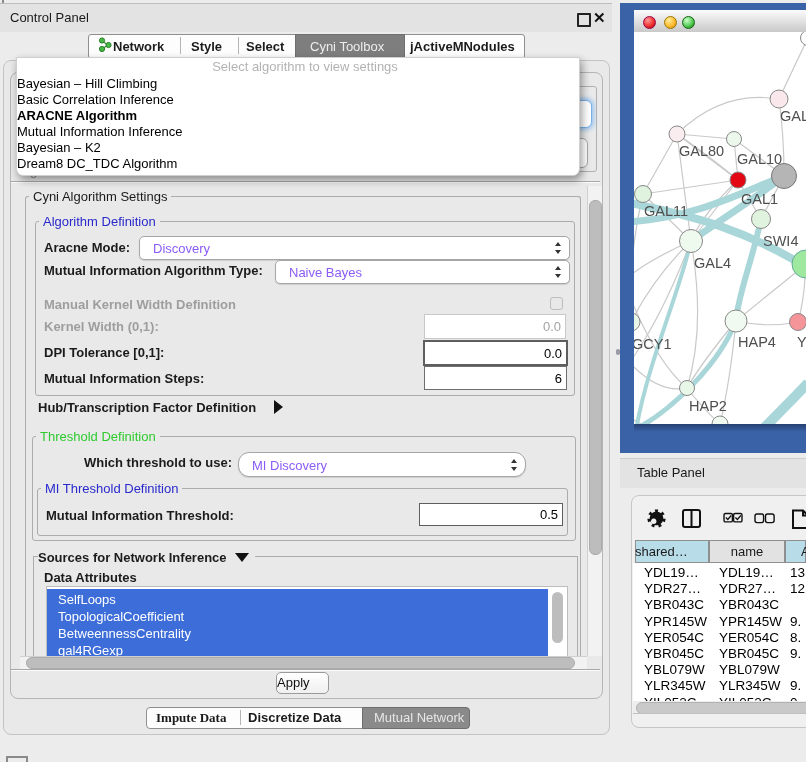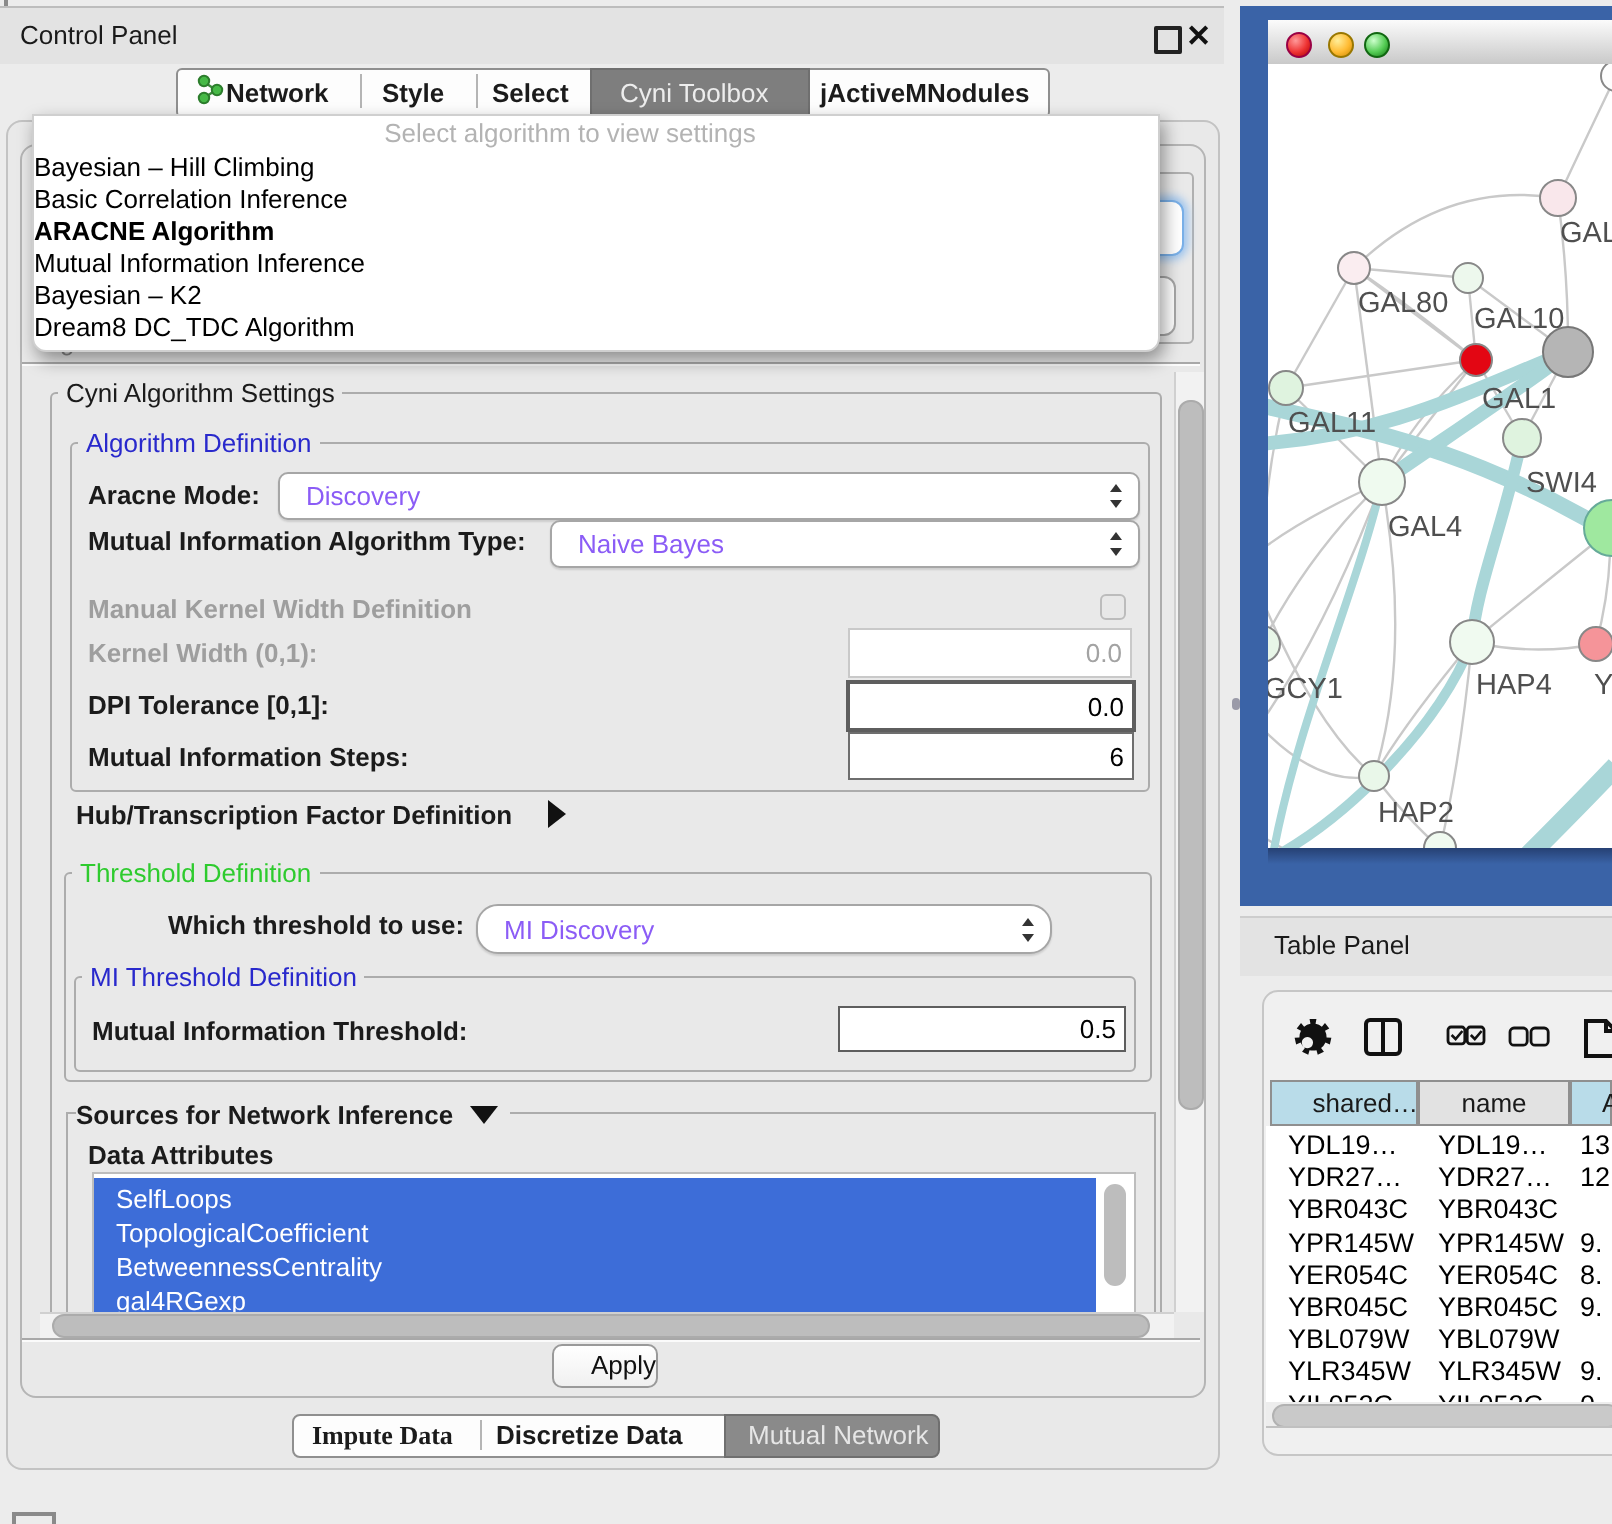--- a/index.html
+++ b/index.html
@@ -114,27 +114,27 @@
 <div class="abs" style="left:58px;top:591px;font:13px 'Liberation Sans',sans-serif;color:#fff;line-height:17px;">SelfLoops<br>TopologicalCoefficient<br>BetweennessCentrality<br>gal4RGexp</div>
 <div class="abs" style="left:552px;top:592px;width:11px;height:51px;background:#bdbdbd;border-radius:6px;"></div>
 
 <div class="abs" style="left:587px;top:186px;width:14px;height:470px;background:#f2f2f2;border-left:1px solid #d0d0d0;"></div>
 <div class="abs" style="left:589px;top:200px;width:11px;height:353px;background:#bdbdbd;border-radius:6px;border:1px solid #ababab;"></div>
 <div class="abs" style="left:20px;top:656px;width:567px;height:13px;background:#f2f2f2;border-top:1px solid #d0d0d0;"></div>
 <div class="abs" style="left:26px;top:657px;width:547px;height:10px;background:#bdbdbd;border-radius:6px;border:1px solid #ababab;"></div>
 
 <div class="abs" style="left:30px;top:163px;font:13px 'Liberation Sans',sans-serif;color:#8a8a8a;">gal80 sub default mode</div>
 <div class="abs" style="left:16px;top:57px;width:562px;height:117px;background:#fff;border:1px solid #cfcfcf;border-radius:0 0 7px 7px;box-shadow:2px 4px 9px rgba(0,0,0,0.4);"></div>
-<div class="abs" style="left:4px;top:59px;width:562px;text-align:center;font:13px 'Liberation Sans',sans-serif;color:#b3b3b3;">Select algorithm to view settings</div>
+<div class="abs" style="left:24px;top:59px;width:562px;text-align:center;font:13px 'Liberation Sans',sans-serif;color:#b3b3b3;">Select algorithm to view settings</div>
 <div class="abs" style="left:17px;top:76px;font:13px 'Liberation Sans',sans-serif;color:#000;line-height:16px;">Bayesian – Hill Climbing<br>Basic Correlation Inference<br><b>ARACNE Algorithm</b><br>Mutual Information Inference<br>Bayesian – K2<br>Dream8 DC_TDC Algorithm</div>
 
 <div class="abs" style="left:11px;top:669px;width:589px;height:1px;background:#a8a8a8;"></div>
 <div class="abs" style="left:11px;top:670px;width:589px;height:1px;background:#fbfbfb;"></div>
 
-<div class="abs" style="left:276px;top:672px;width:51px;height:20px;background:linear-gradient(#ffffff,#f0f0f0);border:1px solid #9a9a9a;border-radius:5px;text-align:right;font:13px 'Liberation Sans',sans-serif;color:#111;line-height:19px;">Apply</div>
+<div class="abs" style="left:276px;top:672px;width:51px;height:20px;background:linear-gradient(#ffffff,#f0f0f0);border:1px solid #9a9a9a;border-radius:5px;text-align:left;font:13px 'Liberation Sans',sans-serif;color:#111;line-height:19px;">Apply</div>
 
 <div class="abs" style="left:146px;top:707px;width:321px;height:20px;background:#fdfdfd;border:1px solid #8f8f8f;border-radius:4px;"></div>
 <div class="abs" style="left:362px;top:707px;width:106px;height:20px;background:#8a8a8a;border:1px solid #6f6f6f;border-radius:0 4px 4px 0;"></div>
 <div class="abs" style="left:240px;top:710px;width:1px;height:15px;background:#b5b5b5;"></div>
 <div class="lbl" style="left:156px;top:710px;font-family:Liberation Serif, serif;">Impute Data</div>
 <div class="lbl" style="left:248px;top:710px;">Discretize Data</div>
 <div class="abs" style="left:374px;top:710px;font:13px 'Liberation Sans',sans-serif;color:#e6e6e6;">Mutual Network</div>
 
 <div class="abs" style="left:6px;top:756px;width:18px;height:10px;background:#ececec;border:2px solid #8a8a8a;"></div>
 
@@ -247,21 +247,21 @@
 <g fill="none" stroke="#111" stroke-width="2">
 <path d="M148,2.5 h10 l5,5 v12.5 h-15 z"></path>
 <path d="M158,2.5 v5 h5"></path>
 </g>
 </svg>
 
 <div class="abs" style="left:635px;top:540px;width:74px;height:23px;background:#b9dce9;border:1px solid #8f8f8f;box-sizing:border-box;"></div>
 <div class="abs" style="left:709px;top:540px;width:76px;height:23px;background:#e2e2e2;border:1px solid #8f8f8f;box-sizing:border-box;"></div>
 <div class="abs" style="left:785px;top:540px;width:21px;height:23px;background:#b9dce9;border:1px solid #8f8f8f;box-sizing:border-box;"></div>
 <div class="abs" style="left:801px;top:544px;font:13px 'Liberation Sans',sans-serif;color:#1a1a1a;">A</div>
-<div class="abs" style="left:635px;top:544px;width:74px;text-align:right;font:13px 'Liberation Sans',sans-serif;color:#1a1a1a;">shared…</div>
+<div class="abs" style="left:635px;top:544px;width:74px;text-align:left;font:13px 'Liberation Sans',sans-serif;color:#1a1a1a;">shared…</div>
 <div class="abs" style="left:709px;top:544px;width:76px;text-align:center;font:13px 'Liberation Sans',sans-serif;color:#1a1a1a;">name</div>
 
 <div class="abs" style="left:633px;top:563px;width:173px;height:138px;background:#fff;overflow:hidden;">
  <div class="abs" style="left:11px;top:2px;font:13.5px 'Liberation Sans',sans-serif;color:#000;line-height:16.2px;">YDL19…<br>YDR27…<br>YBR043C<br>YPR145W<br>YER054C<br>YBR045C<br>YBL079W<br>YLR345W<br>YIL052C</div>
  <div class="abs" style="left:86px;top:2px;font:13.5px 'Liberation Sans',sans-serif;color:#000;line-height:16.2px;">YDL19…<br>YDR27…<br>YBR043C<br>YPR145W<br>YER054C<br>YBR045C<br>YBL079W<br>YLR345W<br>YIL052C</div>
  <div class="abs" style="left:157px;top:2px;font:13.5px 'Liberation Sans',sans-serif;color:#000;line-height:16.2px;">13<br>12<br>&nbsp;<br>9.<br>8.<br>9.<br>&nbsp;<br>9.<br>0.</div>
 </div>
 <div class="abs" style="left:633px;top:701px;width:173px;height:12px;background:#ededed;"></div>
 <div class="abs" style="left:636px;top:702px;width:172px;height:10px;background:#c9c9c9;border:1px solid #b2b2b2;border-radius:6px;"></div>
 <div class="abs" style="left:633px;top:713px;width:173px;height:1px;background:#c0c0c0;"></div>

